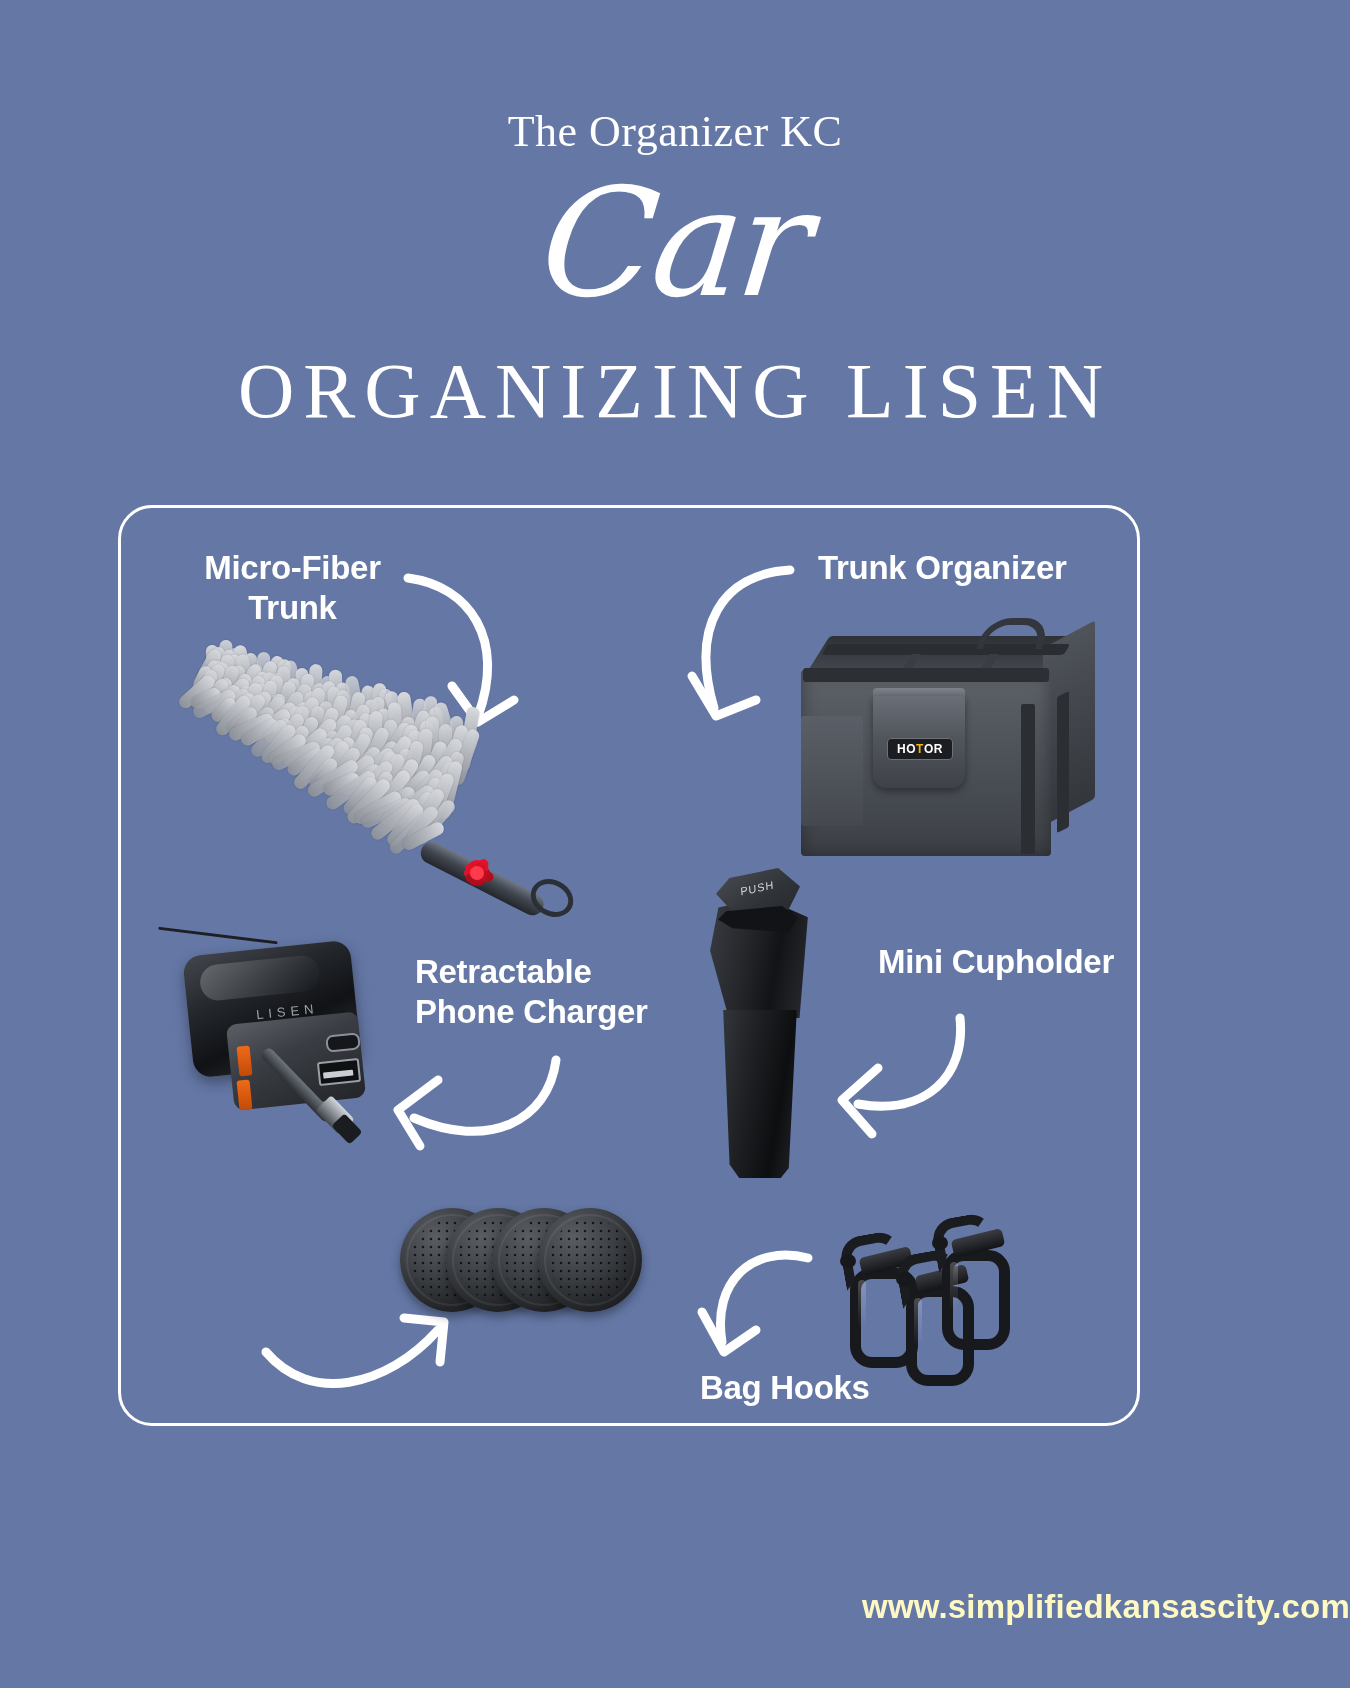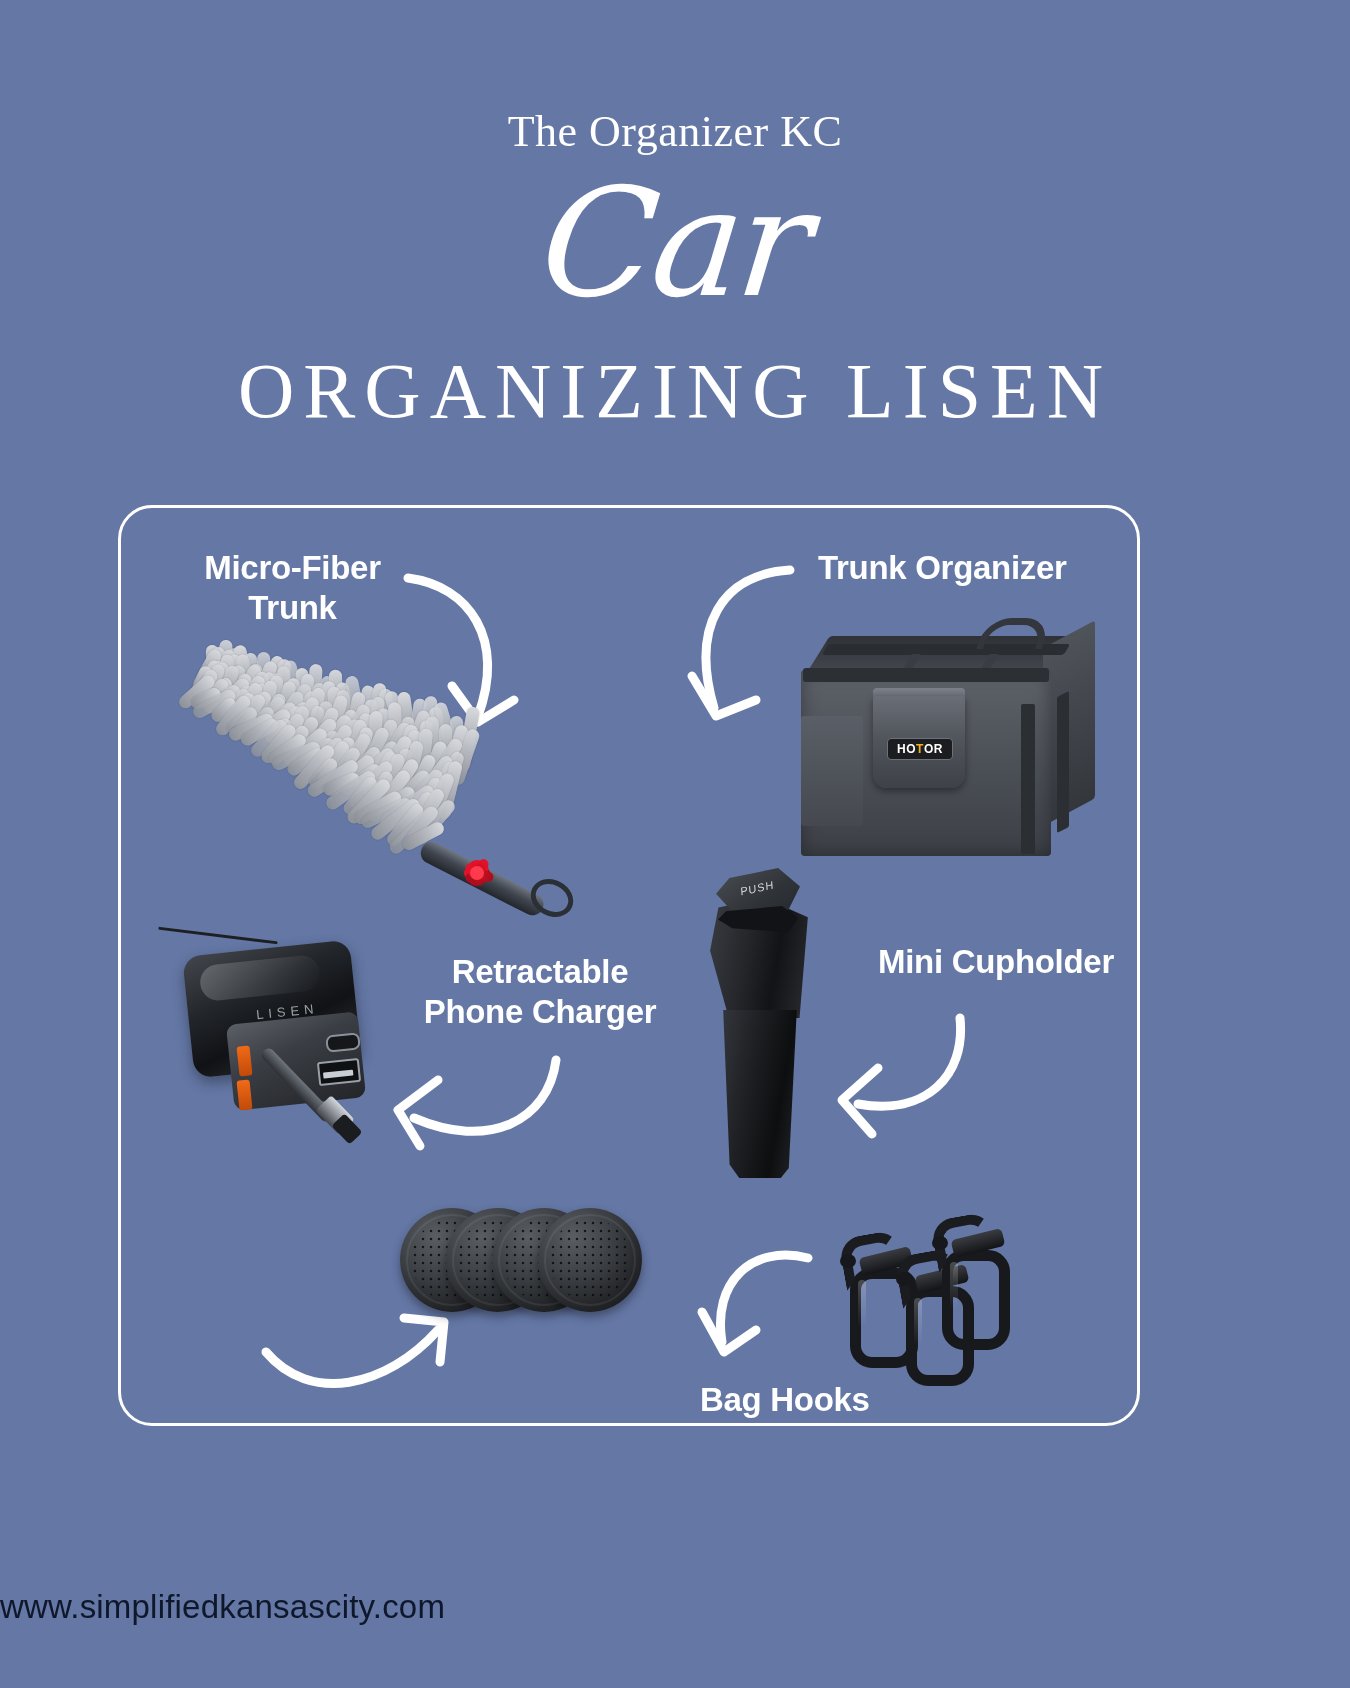--- a/index.html
+++ b/index.html
@@ -80,35 +80,35 @@
     position: absolute;
     color: #ffffff;
     font-weight: bold;
     font-size: 33px;
     line-height: 1.22;
     letter-spacing: -0.3px;
     white-space: pre-line;
   }
   .lbl-duster   { left: 190px;  top: 548px;  text-align: center; width: 205px; }
   .lbl-trunk    { left: 818px;  top: 548px;  text-align: left;  width: 300px; }
-  .lbl-charger  { left: 415px;  top: 952px;  text-align: center; width: 250px; }
+  .lbl-charger  { left: 415px;  top: 952px;  text-align: left; width: 250px; }
   .lbl-trash    { left: 878px;  top: 942px;  text-align: left;  width: 250px; }
   .lbl-coasters { left: 188px;  top: 1220px; text-align: center; width: 190px; }
-  .lbl-hooks    { left: 700px;  top: 1368px; text-align: left;  width: 260px; margin-top: 12px; }
+  .lbl-hooks    { left: 700px;  top: 1368px; text-align: left;  width: 260px; }
 
   
   .footer {
     position: absolute;
     left: 0; right: 0;
     top: 1588px;
-    text-align: left;
-    color: #0f172a;
+    text-align: right;
+    color: #fef9c3;
     font-size: 33px;
     letter-spacing: 0.2px;
-    font-weight: 400;
+    font-weight: 700;
   }
 
   
   .arrows {
     position: absolute;
     inset: 0;
     pointer-events: none;
   }
 
   

